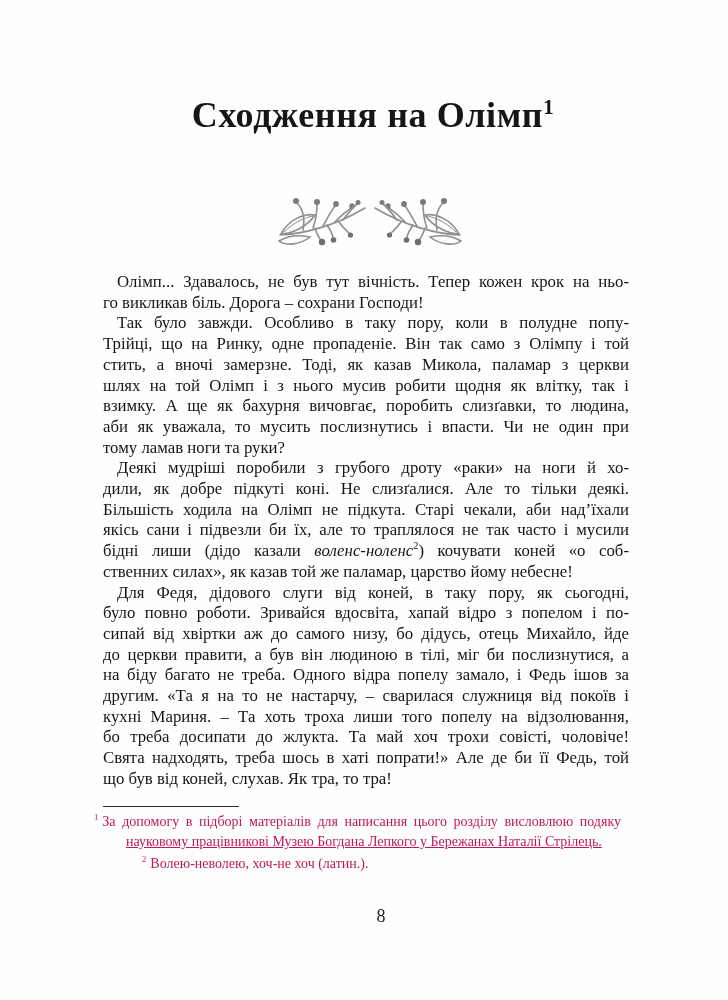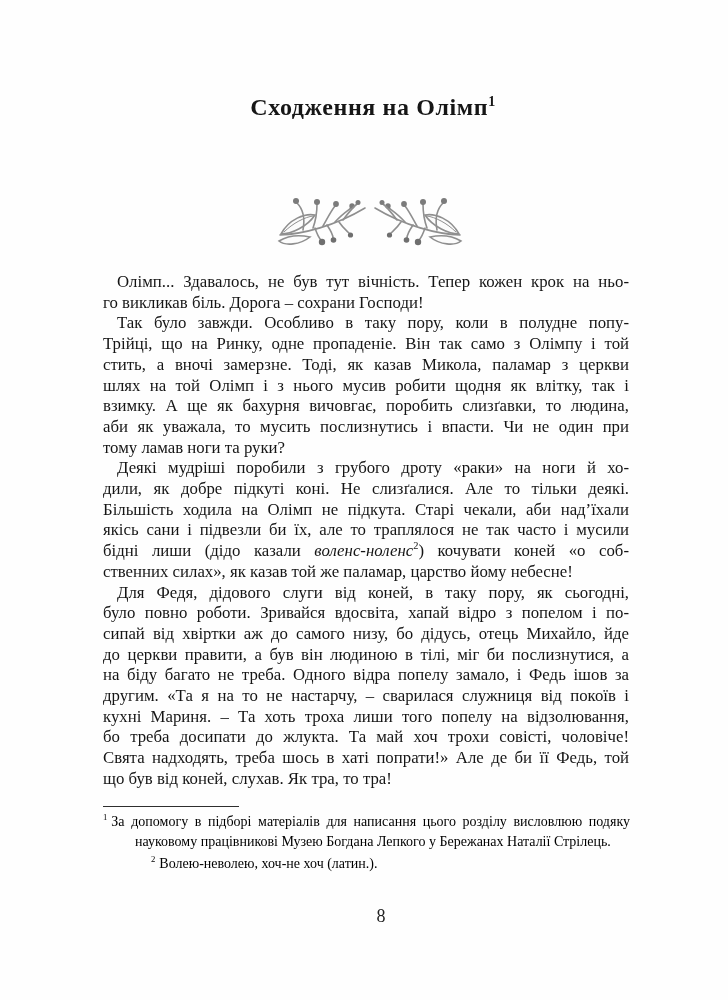--- a/index.html
+++ b/index.html
@@ -3,44 +3,44 @@
 <meta charset="utf-8">
 <style>
   html,body { margin:0; padding:0; background:#ffffff; }
   .page {
     position:relative; width:728px; height:1000px; background:#fefefe;
     font-family:"Liberation Serif","DejaVu Serif",serif; color:#1a1a1a;
     overflow:hidden;
   }
   .title {
     position:absolute; top:94px; left:103px; width:540px; margin:0;
-    text-align:center; font-size:24px; font-weight:bold; letter-spacing:0.6px;
+    text-align:center; font-size:36px; font-weight:bold; letter-spacing:0.6px;
     color:#161616; white-space:nowrap;
   }
   .title sup { font-size:58%; line-height:0; vertical-align:super; }
   .ornament { position:absolute; top:193px; left:277px; width:186px; height:56px; }
   .body-text {
     position:absolute; top:272px; left:103px; width:526px;
     font-size:16.8px; line-height:20.7px; color:#151515;
   }
   .line { text-align:justify; text-align-last:justify; white-space:nowrap; }
   .line.first { padding-left:14px; }
   .line.last { text-align-last:left; }
   .it { font-style:italic; }
   .body-text sup, .footnotes sup { font-size:62%; line-height:0; vertical-align:super; }
   .fn-rule {
     position:absolute; top:806px; left:103px; width:136px; height:0;
     border-top:1.6px solid #2e2e2e;
   }
   .footnotes {
-    position:absolute; top:812px; left:103px; width:527px;
-    font-size:14px; line-height:20px; color:#000000;
+    position:absolute; top:812px; left:94px; width:527px;
+    font-size:14px; line-height:20px; color:#be185d;
   }
   .fn-line.justify { text-align:justify; text-align-last:justify; white-space:nowrap; }
-  .fn-line.cont { padding-left:32px; white-space:nowrap; }
+  .fn-line.cont { padding-left:32px; white-space:nowrap;text-decoration:underline; }
   .footnote + .footnote { margin-top:2px;margin-left:48px; }
   .fn-marker { margin-right:4px; }
   .page-number {
     position:absolute; top:906px; left:0; width:728px; padding-left:34px;
     box-sizing:border-box; text-align:center; font-size:18px; color:#222;
   }
 </style>
 </head>
 <body>
 

